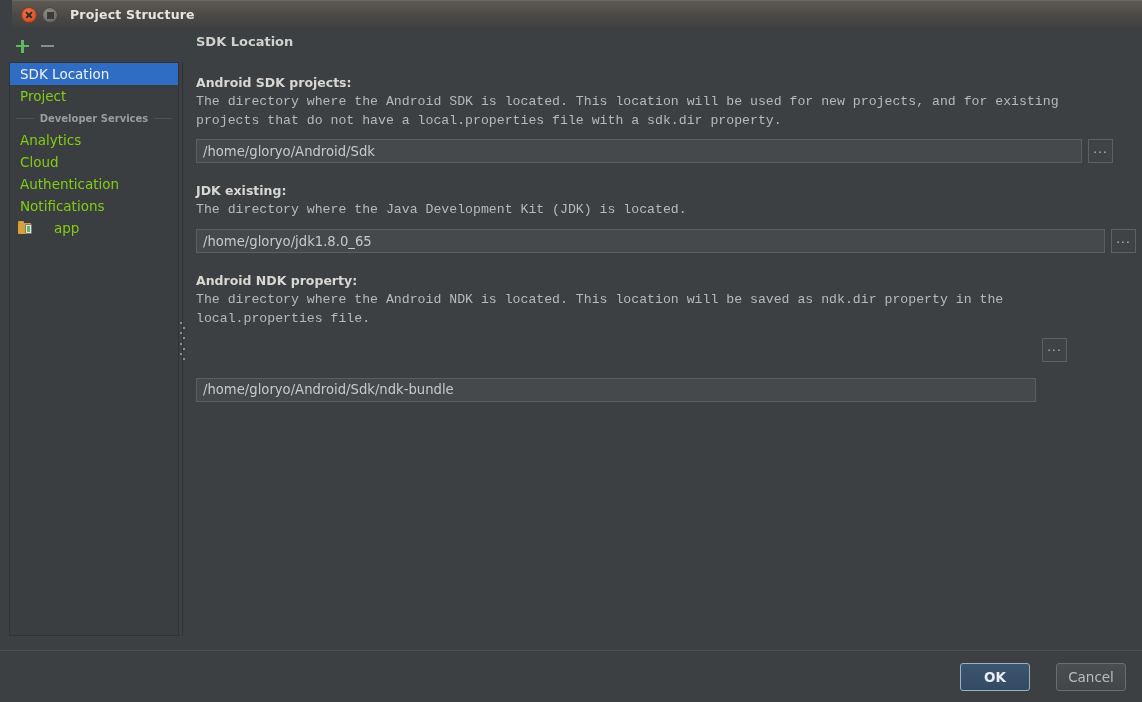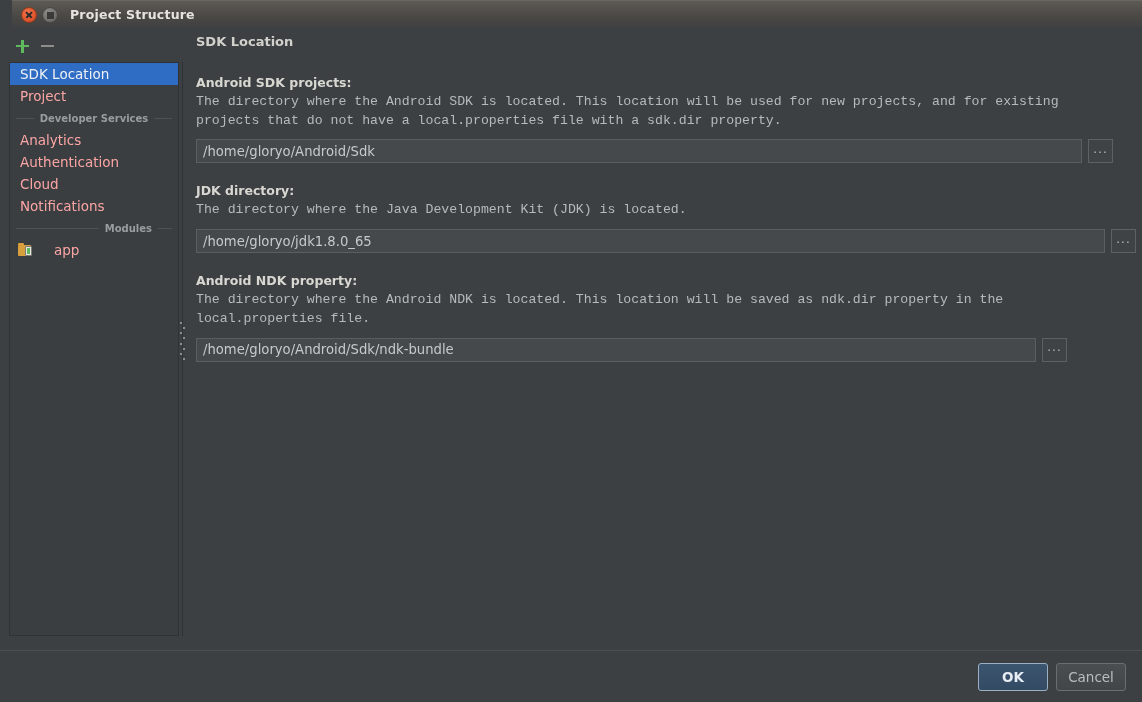--- a/index.html
+++ b/index.html
@@ -81,21 +81,21 @@
   .sidebar {
     position: absolute; left: 9px; top: 62px;
     width: 170px; height: 574px;
     background: #3a3e40;
     border: 1px solid #303335;
     overflow: hidden;
   }
   .side-item {
     height: 22px; line-height: 22px;
     padding-left: 10px;
-    font-size: 13.5px; color: #fca5a5;
+    font-size: 13.5px; color: #84cc16;
     white-space: nowrap; cursor: default;
   }
   .side-item.selected {
     background: #2f6cc4;
     color: #eef2f6;
   }
   .side-group {
     height: 22px;
     display: flex; align-items: center;
     font-size: 10px; font-weight: bold; color: #9a9d9f;
@@ -193,21 +193,21 @@
 
   
   .footer-sep {
     position: absolute; left: 0; top: 650px;
     width: 1142px; height: 1px; background: #4d5052;
   }
   .footer {
     position: absolute; left: 0; top: 651px;
     width: 1142px; height: 51px;
     display: flex; align-items: center; justify-content: flex-end;
-    padding-right: 16px; gap: 8px;
+    padding-right: 16px; gap: 26px;
   }
   .btn {
     height: 28px; min-width: 70px;
     border-radius: 3px;
     font-size: 13.5px;
     display: flex; align-items: center; justify-content: center;
     cursor: default;
   }
   .btn.primary {
     background: linear-gradient(to bottom, #3c5570 0%, #334a63 100%);
@@ -247,32 +247,27 @@
     </div>
     <div class="side-group">
       <span class="line"></span>
       <span class="gtext">Developer Services</span>
       <span class="line"></span>
     </div>
     <div class="side-item">
       <span>Analytics</span>
     </div>
     <div class="side-item">
+      <span>Cloud</span>
+    </div>
+    <div class="side-item">
       <span>Authentication</span>
     </div>
     <div class="side-item">
-      <span>Cloud</span>
-    </div>
-    <div class="side-item">
       <span>Notifications</span>
-    </div>
-    <div class="side-group right">
-      <span class="line"></span>
-      <span class="gtext">Modules</span>
-      <span class="line" style="flex:0 0 14px;"></span>
     </div>
     <div class="side-item module">
       <span class="mod-icon">
         <span class="folder"></span>
           <span class="phone"></span>
       </span>
       <span>app</span>
     </div>
   </div>
 
@@ -296,33 +291,33 @@
     <div class="field-block">
       <div class="field-label">Android SDK projects:</div>
       <div class="field-desc">The directory where the Android SDK is located. This location will be used for new projects, and for existing projects that do not have a local.properties file with a sdk.dir property.</div>
       <div class="field-row">
         <input class="text-input" style="width: 886px;" readonly="" value="/home/gloryo/Android/Sdk">
         <div class="browse-btn">...</div>
       </div>
     </div>
 
     <div class="field-block">
-      <div class="field-label">JDK directory:</div>
+      <div class="field-label">JDK existing:</div>
       <div class="field-desc">The directory where the Java Development Kit (JDK) is located.</div>
       <div class="field-row">
         <input class="text-input" style="width: 1054px;" readonly="" value="/home/gloryo/jdk1.8.0_65">
         <div class="browse-btn">...</div>
       </div>
     </div>
 
     <div class="field-block">
       <div class="field-label">Android NDK property:</div>
       <div class="field-desc">The directory where the Android NDK is located. This location will be saved as ndk.dir property in the local.properties file.</div>
       <div class="field-row">
-        <input class="text-input" style="width: 840px;" readonly="" value="/home/gloryo/Android/Sdk/ndk-bundle">
+        <input class="text-input" style="width: 840px; margin-top: 40px;" readonly="" value="/home/gloryo/Android/Sdk/ndk-bundle">
         <div class="browse-btn">...</div>
       </div>
     </div>
   </div>
 
   <div class="footer-sep"></div>
   <div class="footer">
     <div class="btn primary">OK</div>
     <div class="btn secondary">Cancel</div>
   </div>

